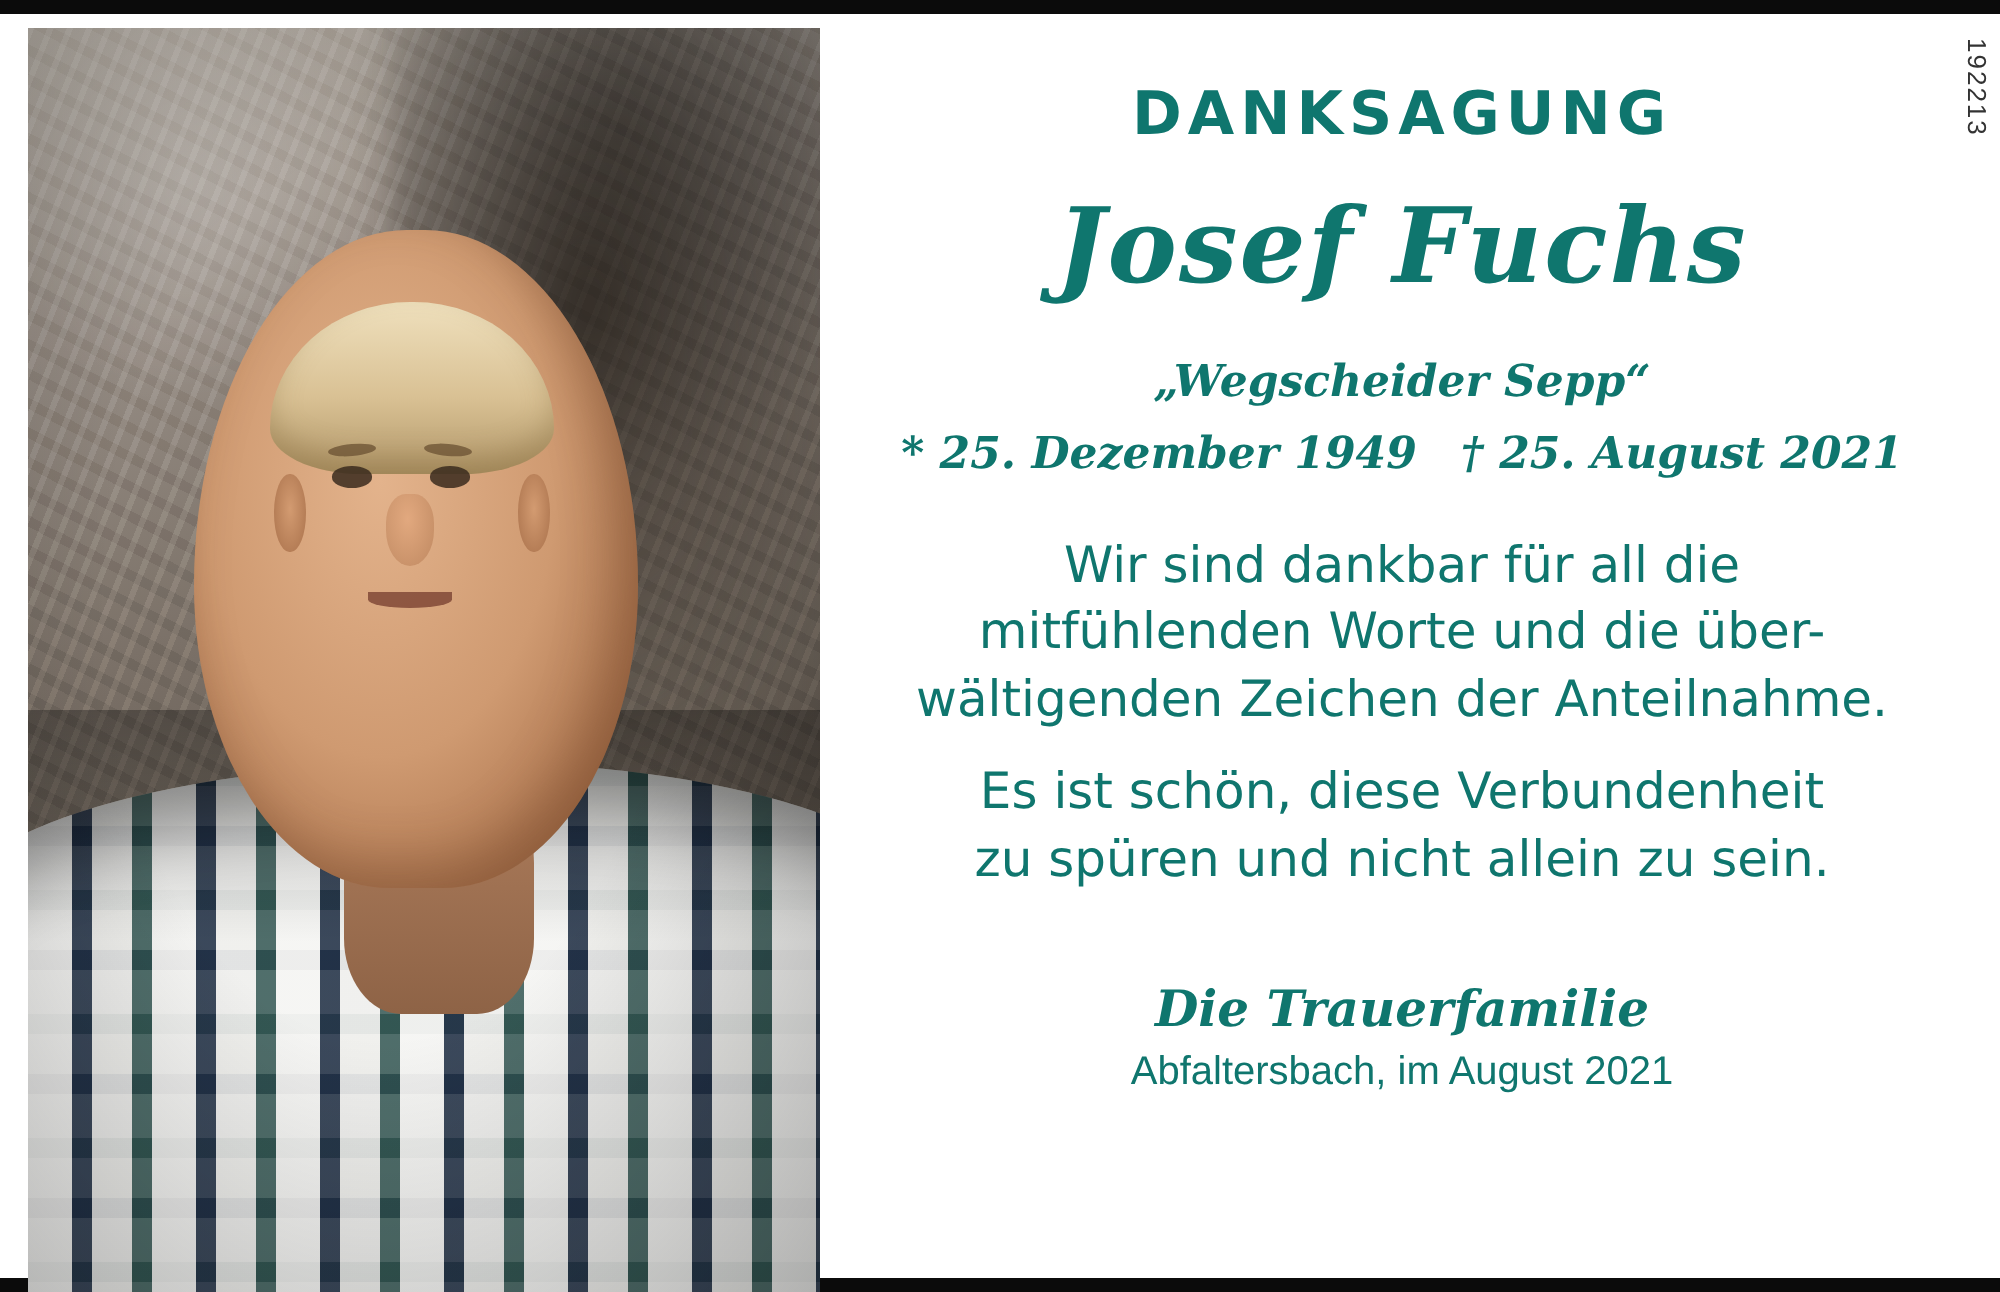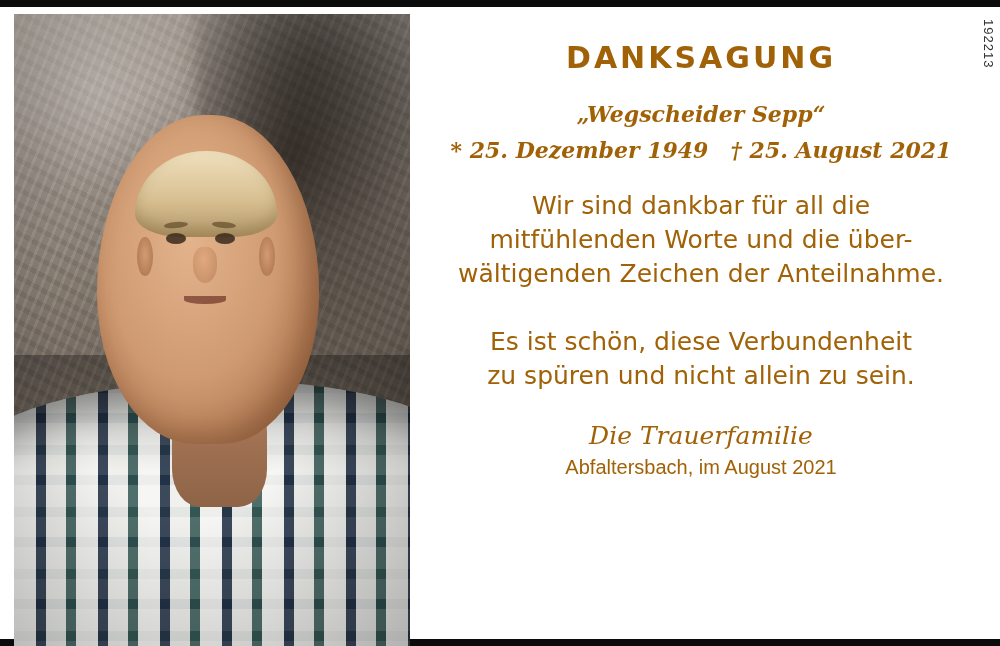--- a/index.html
+++ b/index.html
@@ -179,21 +179,21 @@
   
   .text-col {
     position: absolute;
     left: 412px;
     top: 7px;
     right: 0;
     bottom: 7px;
     padding: 18px 34px 0 24px;
     box-sizing: border-box;
     text-align: center;
-    color: #a16207;
+    color: #0f766e;
   }
   .danksagung {
     font-family: "DejaVu Sans", sans-serif;
     font-weight: bold;
     font-size: 30px;
     letter-spacing: 3px;
     margin-top: 8px;
   }
   .name {
     font-family: "DejaVu Serif", serif;
@@ -219,28 +219,28 @@
     margin-top: 10px;
     white-space: nowrap;
   }
   .dates .gap { display: inline-block; width: 22px; }
   .para {
     font-family: "DejaVu Sans", sans-serif;
     font-size: 25px;
     line-height: 1.35;
     margin-top: 26px;
   }
-  .para.second { margin-top: 35px; }
+  .para.second { margin-top: 12px; }
   .para.third { margin-top: 24px; }
   .family {
     font-family: "DejaVu Serif", serif;
-    font-weight: normal;
+    font-weight: bold;
     font-style: italic;
     font-size: 25px;
-    margin-top: 28px;
+    margin-top: 44px;
   }
   .place {
     font-family: Liberation Sans, sans-serif;
     font-size: 20px;
     margin-top: 6px;
   }
   
   .ref {
     position: absolute;
     right: 4px;
@@ -275,20 +275,21 @@
         <div class="eye-r"></div>
         <div class="nose"></div>
         <div class="mouth"></div>
       </div>
       <div class="photo-vignette"></div>
     </div>
   </div>
 
   <div class="text-col">
     <div class="danksagung">DANKSAGUNG</div>
+    <div class="name">Josef Fuchs</div>
     <div class="nickname">„Wegscheider Sepp“</div>
     <div class="dates">
       <span>* 25. Dezember 1949</span><span class="gap"></span><span>† 25. August 2021</span>
     </div>
 
     <div class="para">
       <div>Wir sind dankbar für all die</div>
       <div>mitfühlenden Worte und die über-</div>
       <div>wältigenden Zeichen der Anteilnahme.</div>
     </div>

